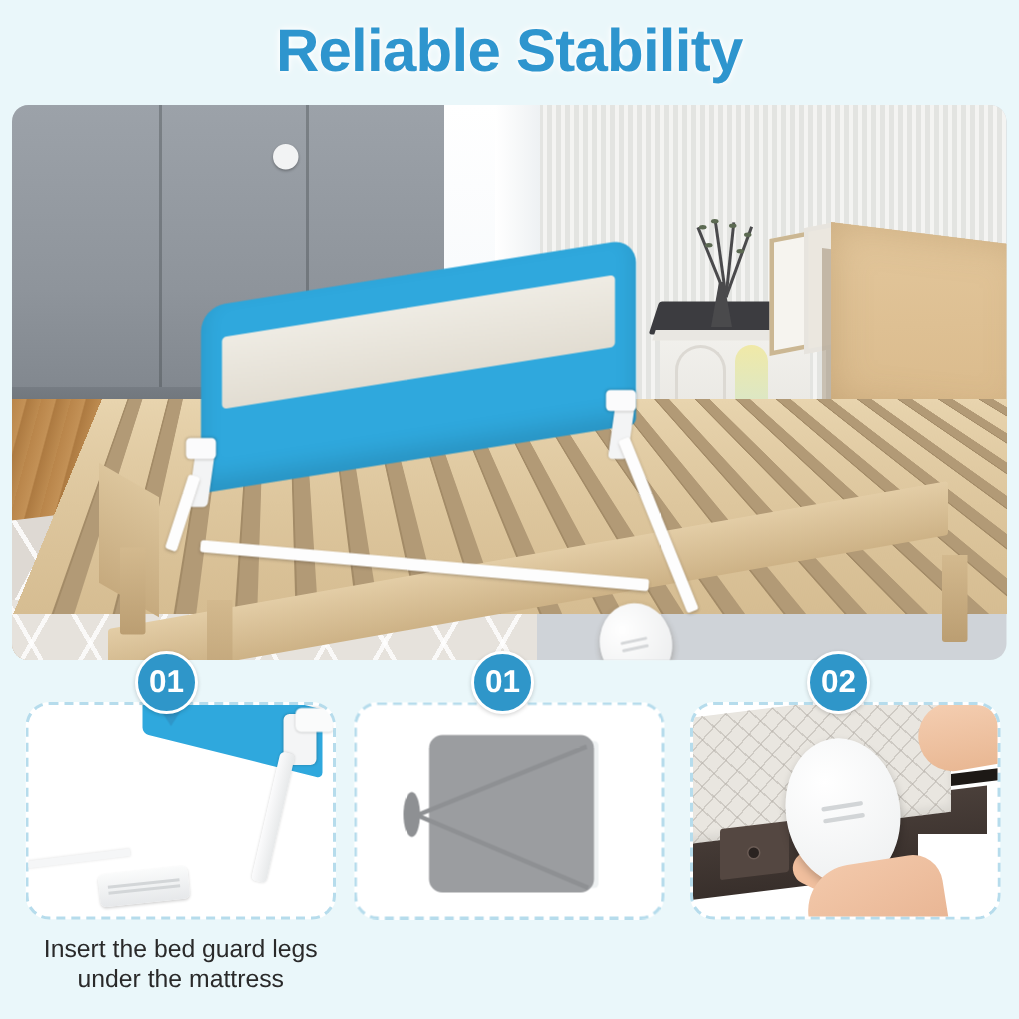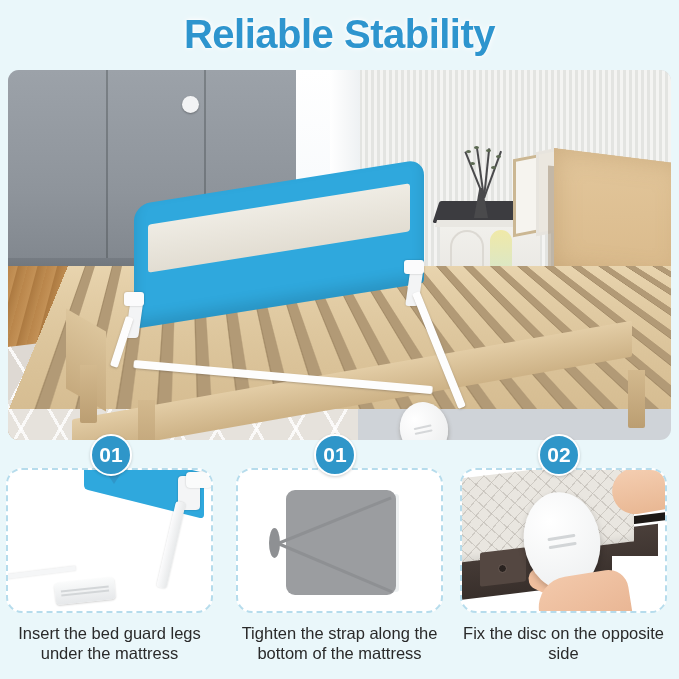--- a/index.html
+++ b/index.html
@@ -212,21 +212,21 @@
     transform:rotate(-12deg);
   }
   .disc i{ position:absolute; left:14px; top:24px; width:18px; height:2px; background:#d5d7d9; border-radius:1px; }
   .disc i:nth-child(2){ top:29px; }
 
   
   .steps{
     position:absolute; left:0; top:468px; width:679px; height:211px;
   }
   .step{ position:absolute; top:0; width:207px; }
-  .step-1{ left:6px; }
+  .step-1{ left:17px; }
   .step-2{ left:236px; }
   .step-3{ left:460px; }
 
   .panel{
     position:relative;
     width:207px; height:145px;
     border:2px dashed #b6dcec;
     border-radius:16px;
     background:#ffffff;
     overflow:hidden;
@@ -496,35 +496,33 @@
   </div>
 
   <div class="step step-2">
     <div class="panel">
       <div class="p2-mat-side"></div>
       <div class="p2-mat"></div>
       <div class="p2-strap p2-s1"></div>
       <div class="p2-strap p2-s2"></div>
       <div class="p2-disc"></div>
     </div>
-    <div class="caption">Tighten the strap along the bottom of the mattress</div>
   </div>
 
   <div class="step step-3">
     <div class="panel">
       <div class="p3-base"></div>
       <div class="p3-gap"></div>
       <div class="p3-mattress"></div>
       <div class="p3-drawer"></div>
       <div class="p3-knob"></div>
       <div class="p3-white"></div>
       <div class="p3-arm"></div>
       <div class="p3-thumb"></div>
       <div class="p3-disc">
           <i></i>
           <i></i>
         </div>
       <div class="p3-hand"></div>
     </div>
-    <div class="caption">Fix the disc on the opposite side</div>
   </div>
 
 </div>
 
 </body></html>

